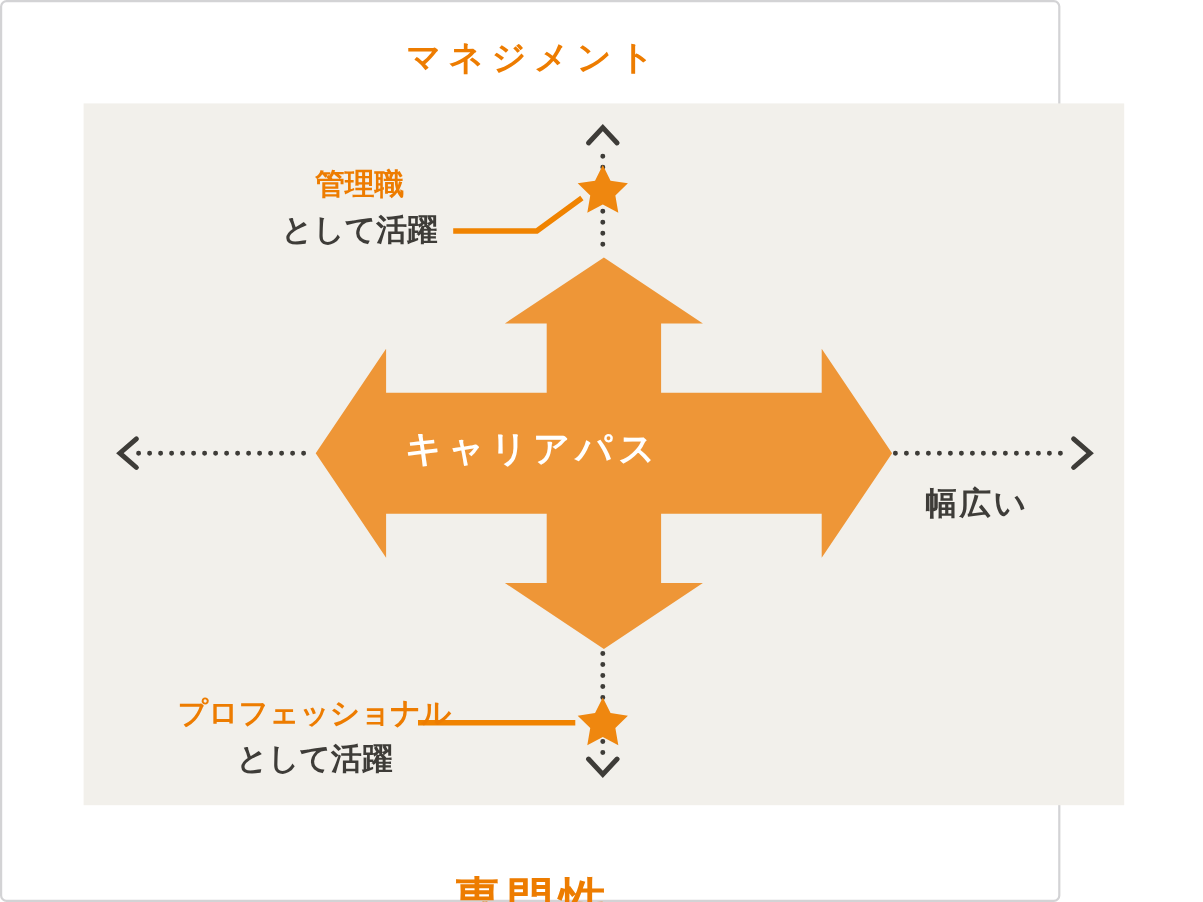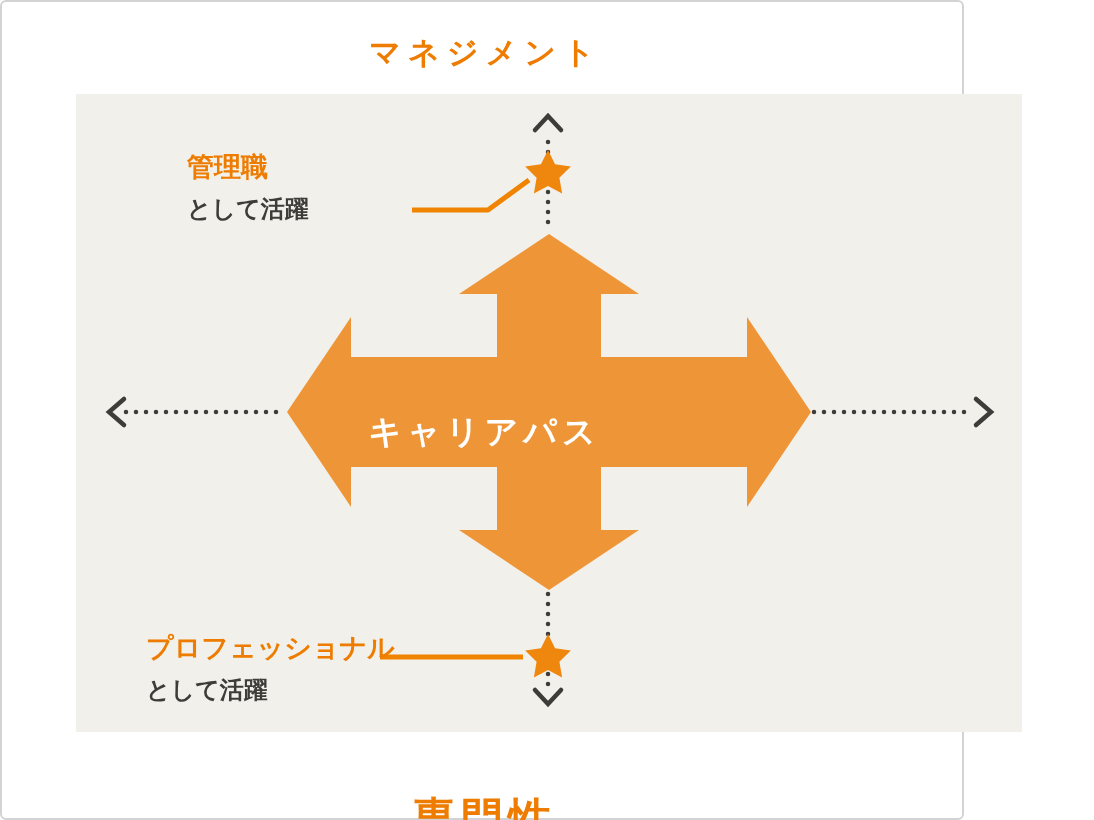--- a/index.html
+++ b/index.html
@@ -33,27 +33,27 @@
   .dots{stroke:var(--ink);stroke-width:4.5;stroke-dasharray:0 10;stroke-linecap:round;fill:none;}
   .chev{stroke:var(--ink);stroke-width:4.5;fill:none;stroke-linecap:round;stroke-linejoin:miter;}
   .connector{stroke:var(--connector-orange);stroke-width:5;fill:none;stroke-linecap:butt;stroke-linejoin:round;}
   .title-top,.title-bottom{
     position:absolute;left:0;right:0;text-align:center;
     color:var(--accent-orange);font-weight:bold;
   }
   .title-top{top:30px;font-size:31px;letter-spacing:7px;text-indent:7px;}
   .title-bottom{top:788px;font-size:43px;letter-spacing:5px;text-indent:5px;}
   .center-label{
-    position:absolute;left:0;right:0;top:408px;text-align:center;
+    position:absolute;left:0;right:0;top:384px;text-align:center;
     color:var(--center-text);font-size:33px;font-weight:bold;
     letter-spacing:5px;text-indent:5px;
   }
-  .annotation{position:absolute;font-weight:bold;line-height:41px;}
+  .annotation{position:absolute;text-align:center;font-weight:bold;line-height:41px;}
   .annotation .emphasis{display:block;color:var(--accent-orange);font-size:27px;}
-  .annotation .rest{display:block;color:var(--ink);font-size:24px;}
+  .annotation .rest{display:block;color:var(--ink);font-size:28px;}
   .annotation-top{left:185px;top:145px;width:280px;}
   .annotation-bottom{left:144px;top:626px;width:280px;}
   .right-label{
     position:absolute;left:796px;top:436px;width:180px;text-align:center;
     color:var(--ink);font-size:29px;font-weight:600;line-height:41px;letter-spacing:2px;
   }
   .right-label span{display:block;}
 </style>
 </head>
 <body>
@@ -98,17 +98,18 @@
     <span class="emphasis">管理職</span>
     <span class="rest">として活躍</span>
   </div>
 
   <div class="annotation annotation-bottom">
     <span class="emphasis">プロフェッショナル</span>
     <span class="rest">として活躍</span>
   </div>
 
   <div class="right-label">
+    <span>幅広い</span>
   </div>
 
   <div class="title-bottom">専門性</div>
 
 </div>
 
 </body></html>

